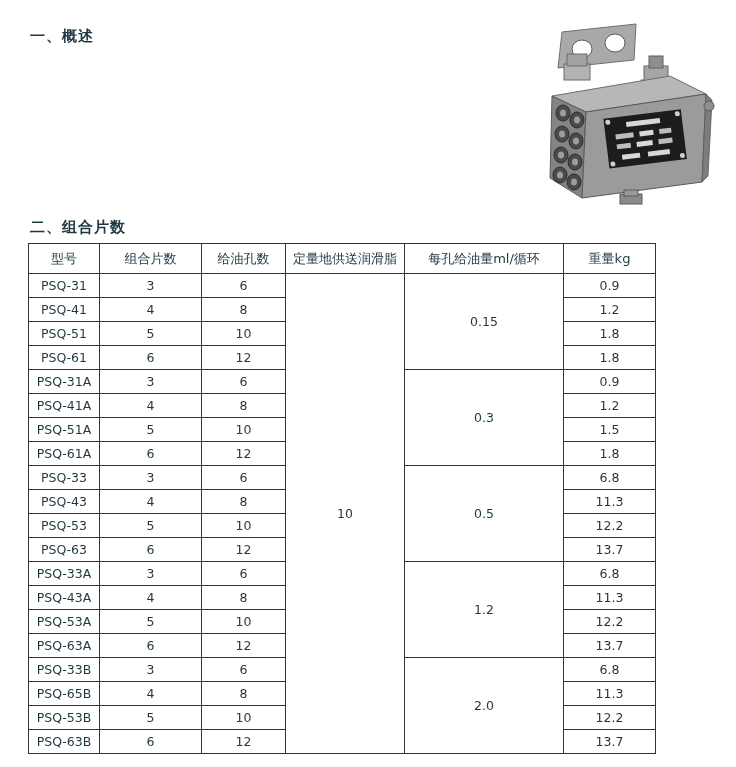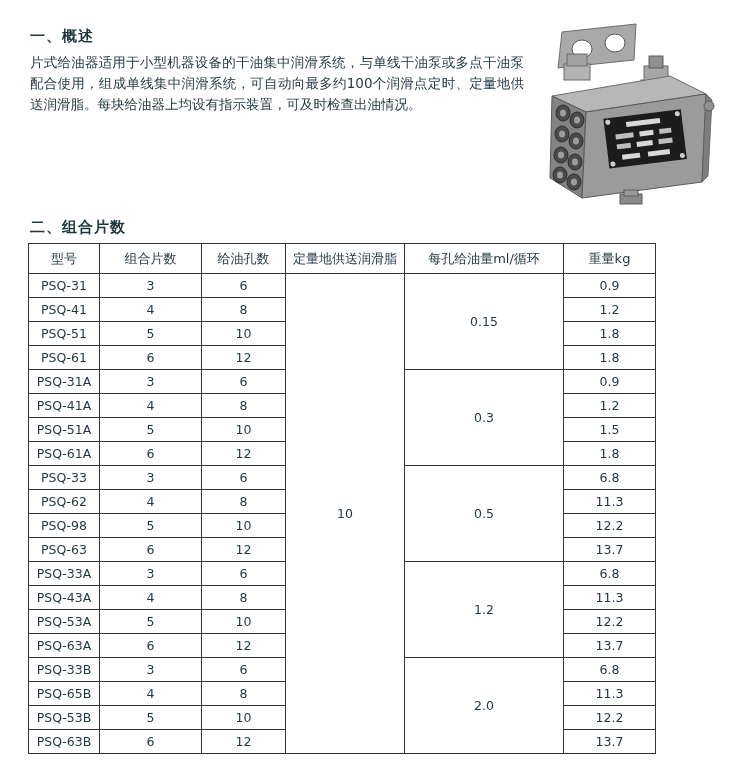--- a/index.html
+++ b/index.html
@@ -65,21 +65,20 @@
   }
   table.spec-table tbody td { height: 24px; }
 </style>
 </head>
 <body>
 
 <div class="page">
 
   <div id="heading-overview" class="section-heading">一、概述</div>
 
-  <div class="overview-text">片式给油器适用于小型机器设备的干油集中润滑系统，与单线干油泵或多点干油泵配合使用，组成单线集中润滑系统，可自动向最多约100个润滑点定时、定量地供送润滑脂。每块给油器上均设有指示装置，可及时检查出油情况。</div>
 
   <div class="product-photo-wrap">
     <svg width="212" height="198" viewBox="0 0 212 198" xmlns="http://www.w3.org/2000/svg">
 
       <g>
         <polygon points="38,58 42,22 116,14 114,50" fill="#a9a9a9" stroke="#6e6e6e" stroke-width="1"></polygon>
         <ellipse cx="62" cy="39" rx="10" ry="9" fill="#ffffff" stroke="#5c5c5c" stroke-width="1"></ellipse>
         <ellipse cx="95" cy="33" rx="10" ry="9" fill="#ffffff" stroke="#5c5c5c" stroke-width="1"></ellipse>
       </g>
 
@@ -218,27 +217,27 @@
           <td>1.8</td>
         </tr>
         <tr>
           <td>PSQ-33</td>
           <td>3</td>
           <td>6</td>
           <td rowspan="4">0.5</td>
           <td>6.8</td>
         </tr>
         <tr>
-          <td>PSQ-62</td>
+          <td>PSQ-43</td>
           <td>4</td>
           <td>8</td>
           <td>11.3</td>
         </tr>
         <tr>
-          <td>PSQ-98</td>
+          <td>PSQ-53</td>
           <td>5</td>
           <td>10</td>
           <td>12.2</td>
         </tr>
         <tr>
           <td>PSQ-63</td>
           <td>6</td>
           <td>12</td>
           <td>13.7</td>
         </tr>

